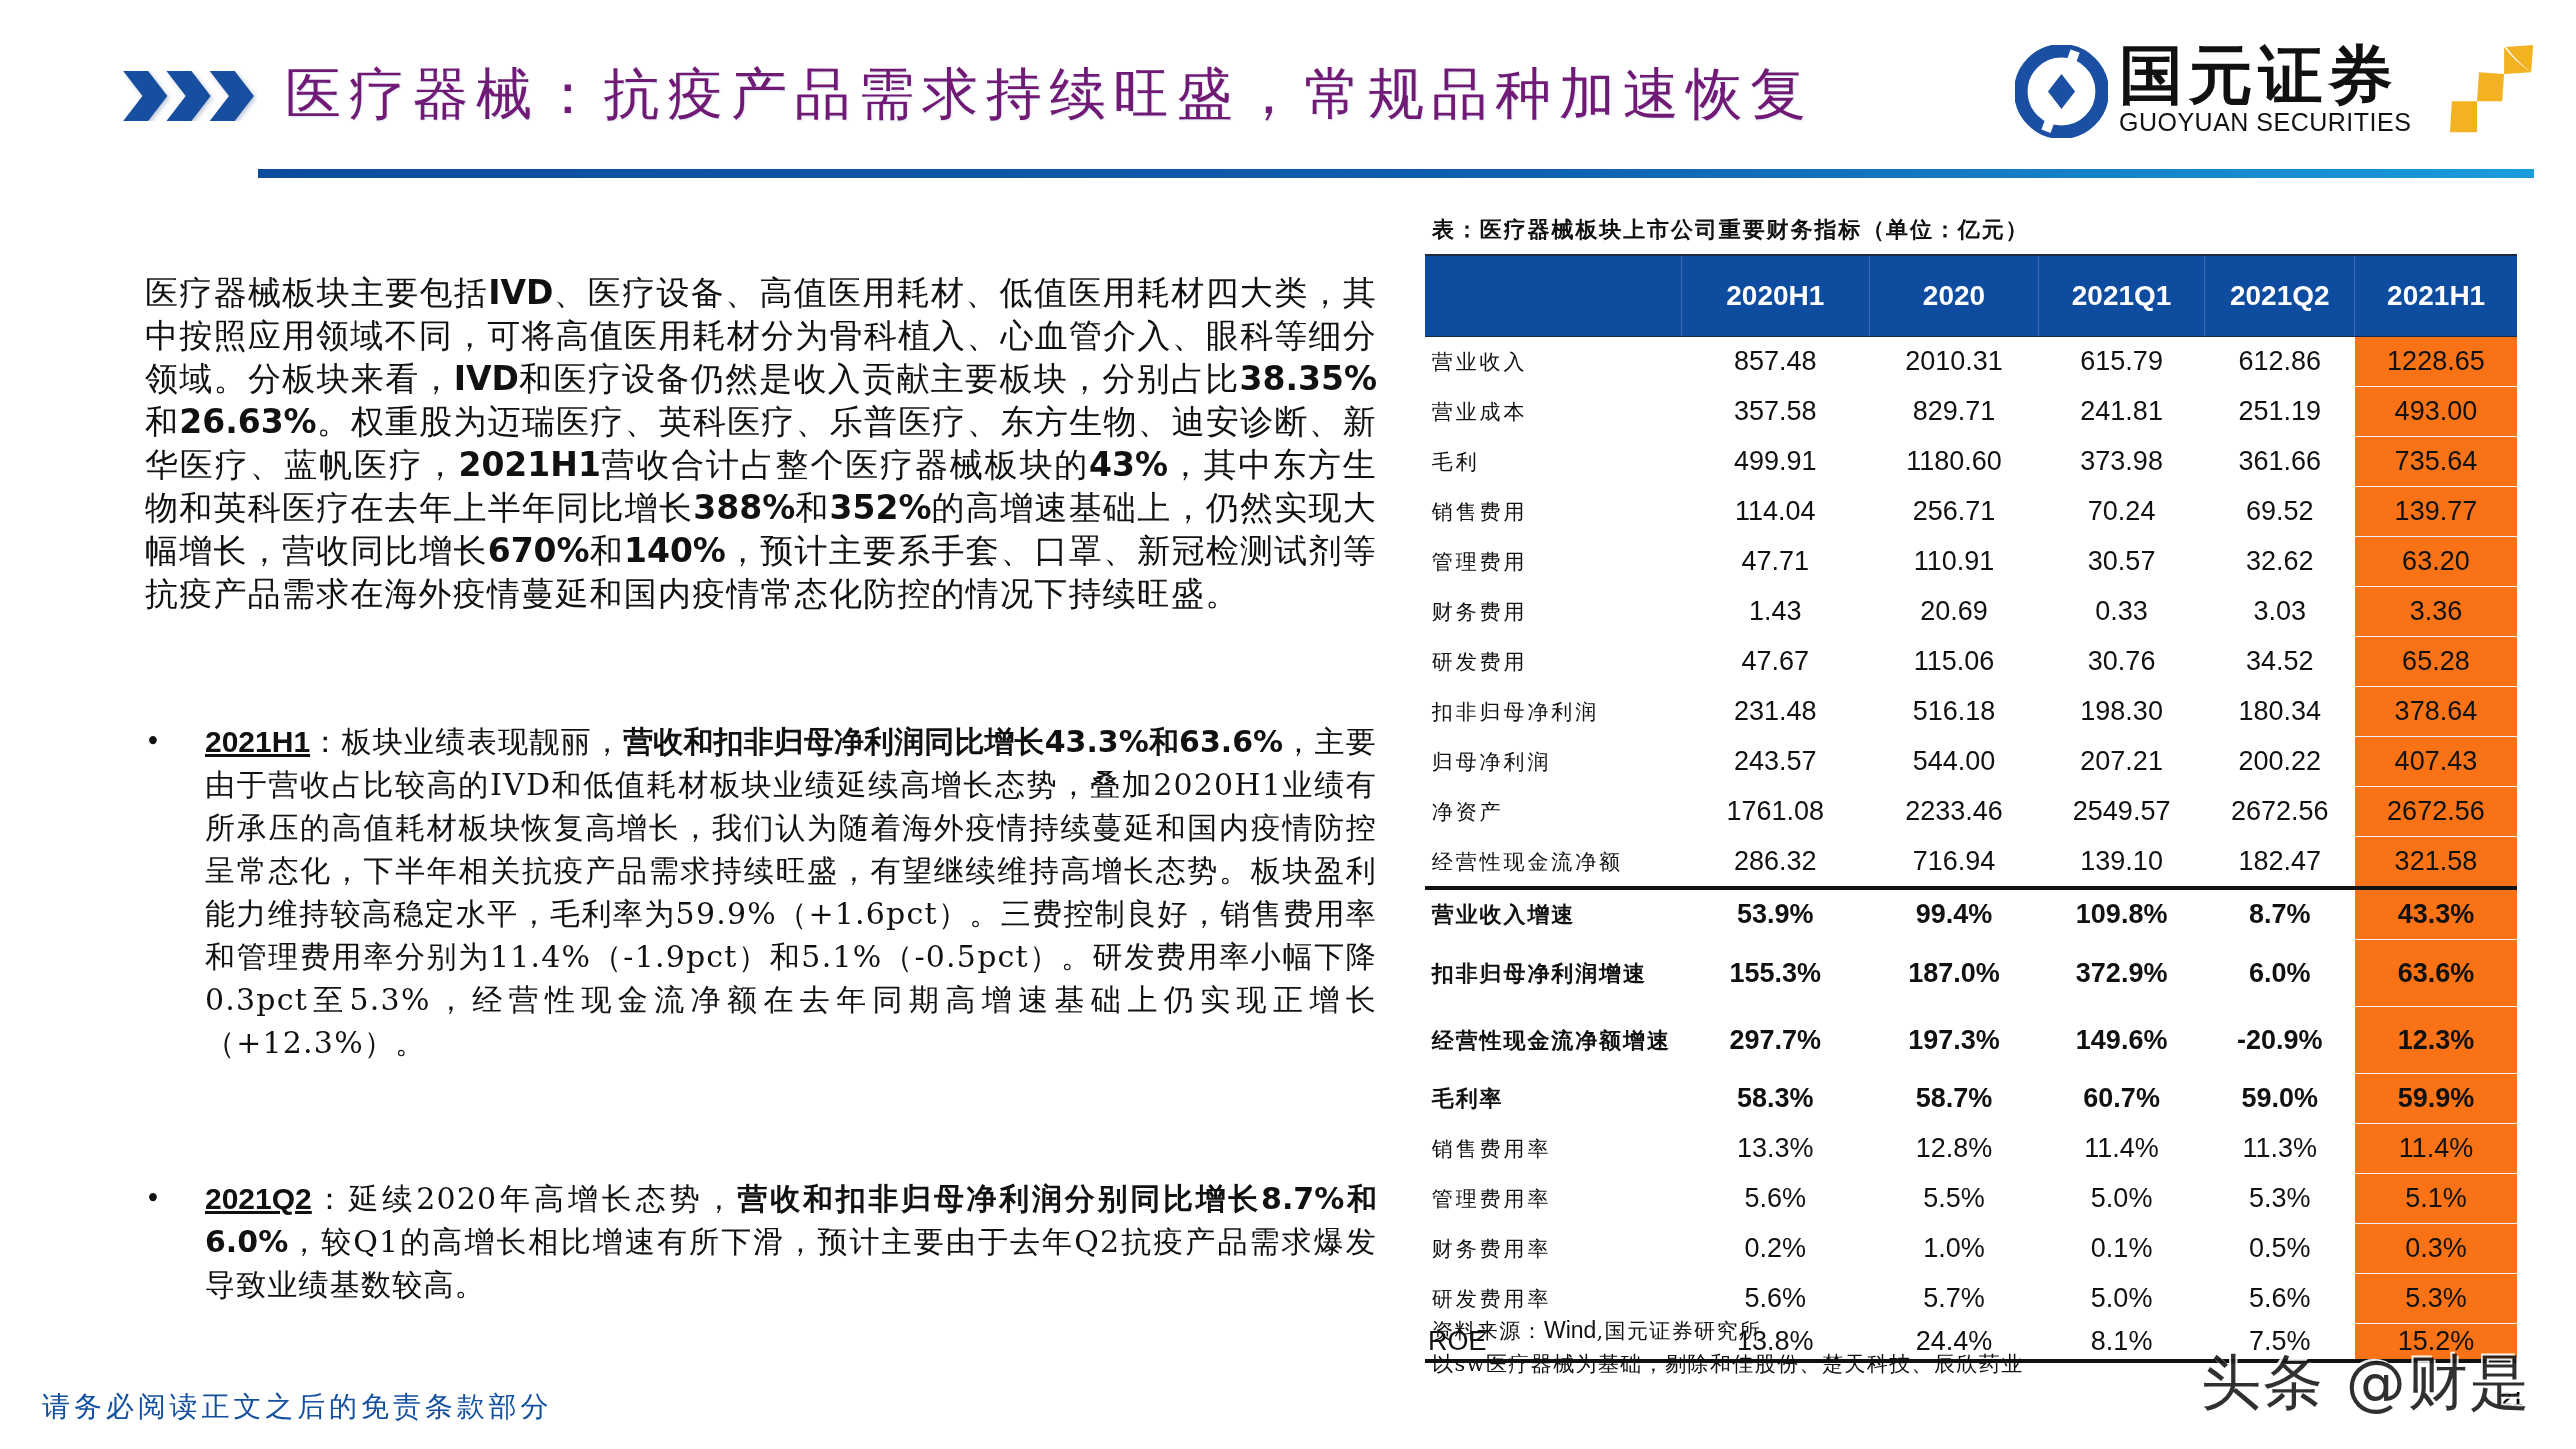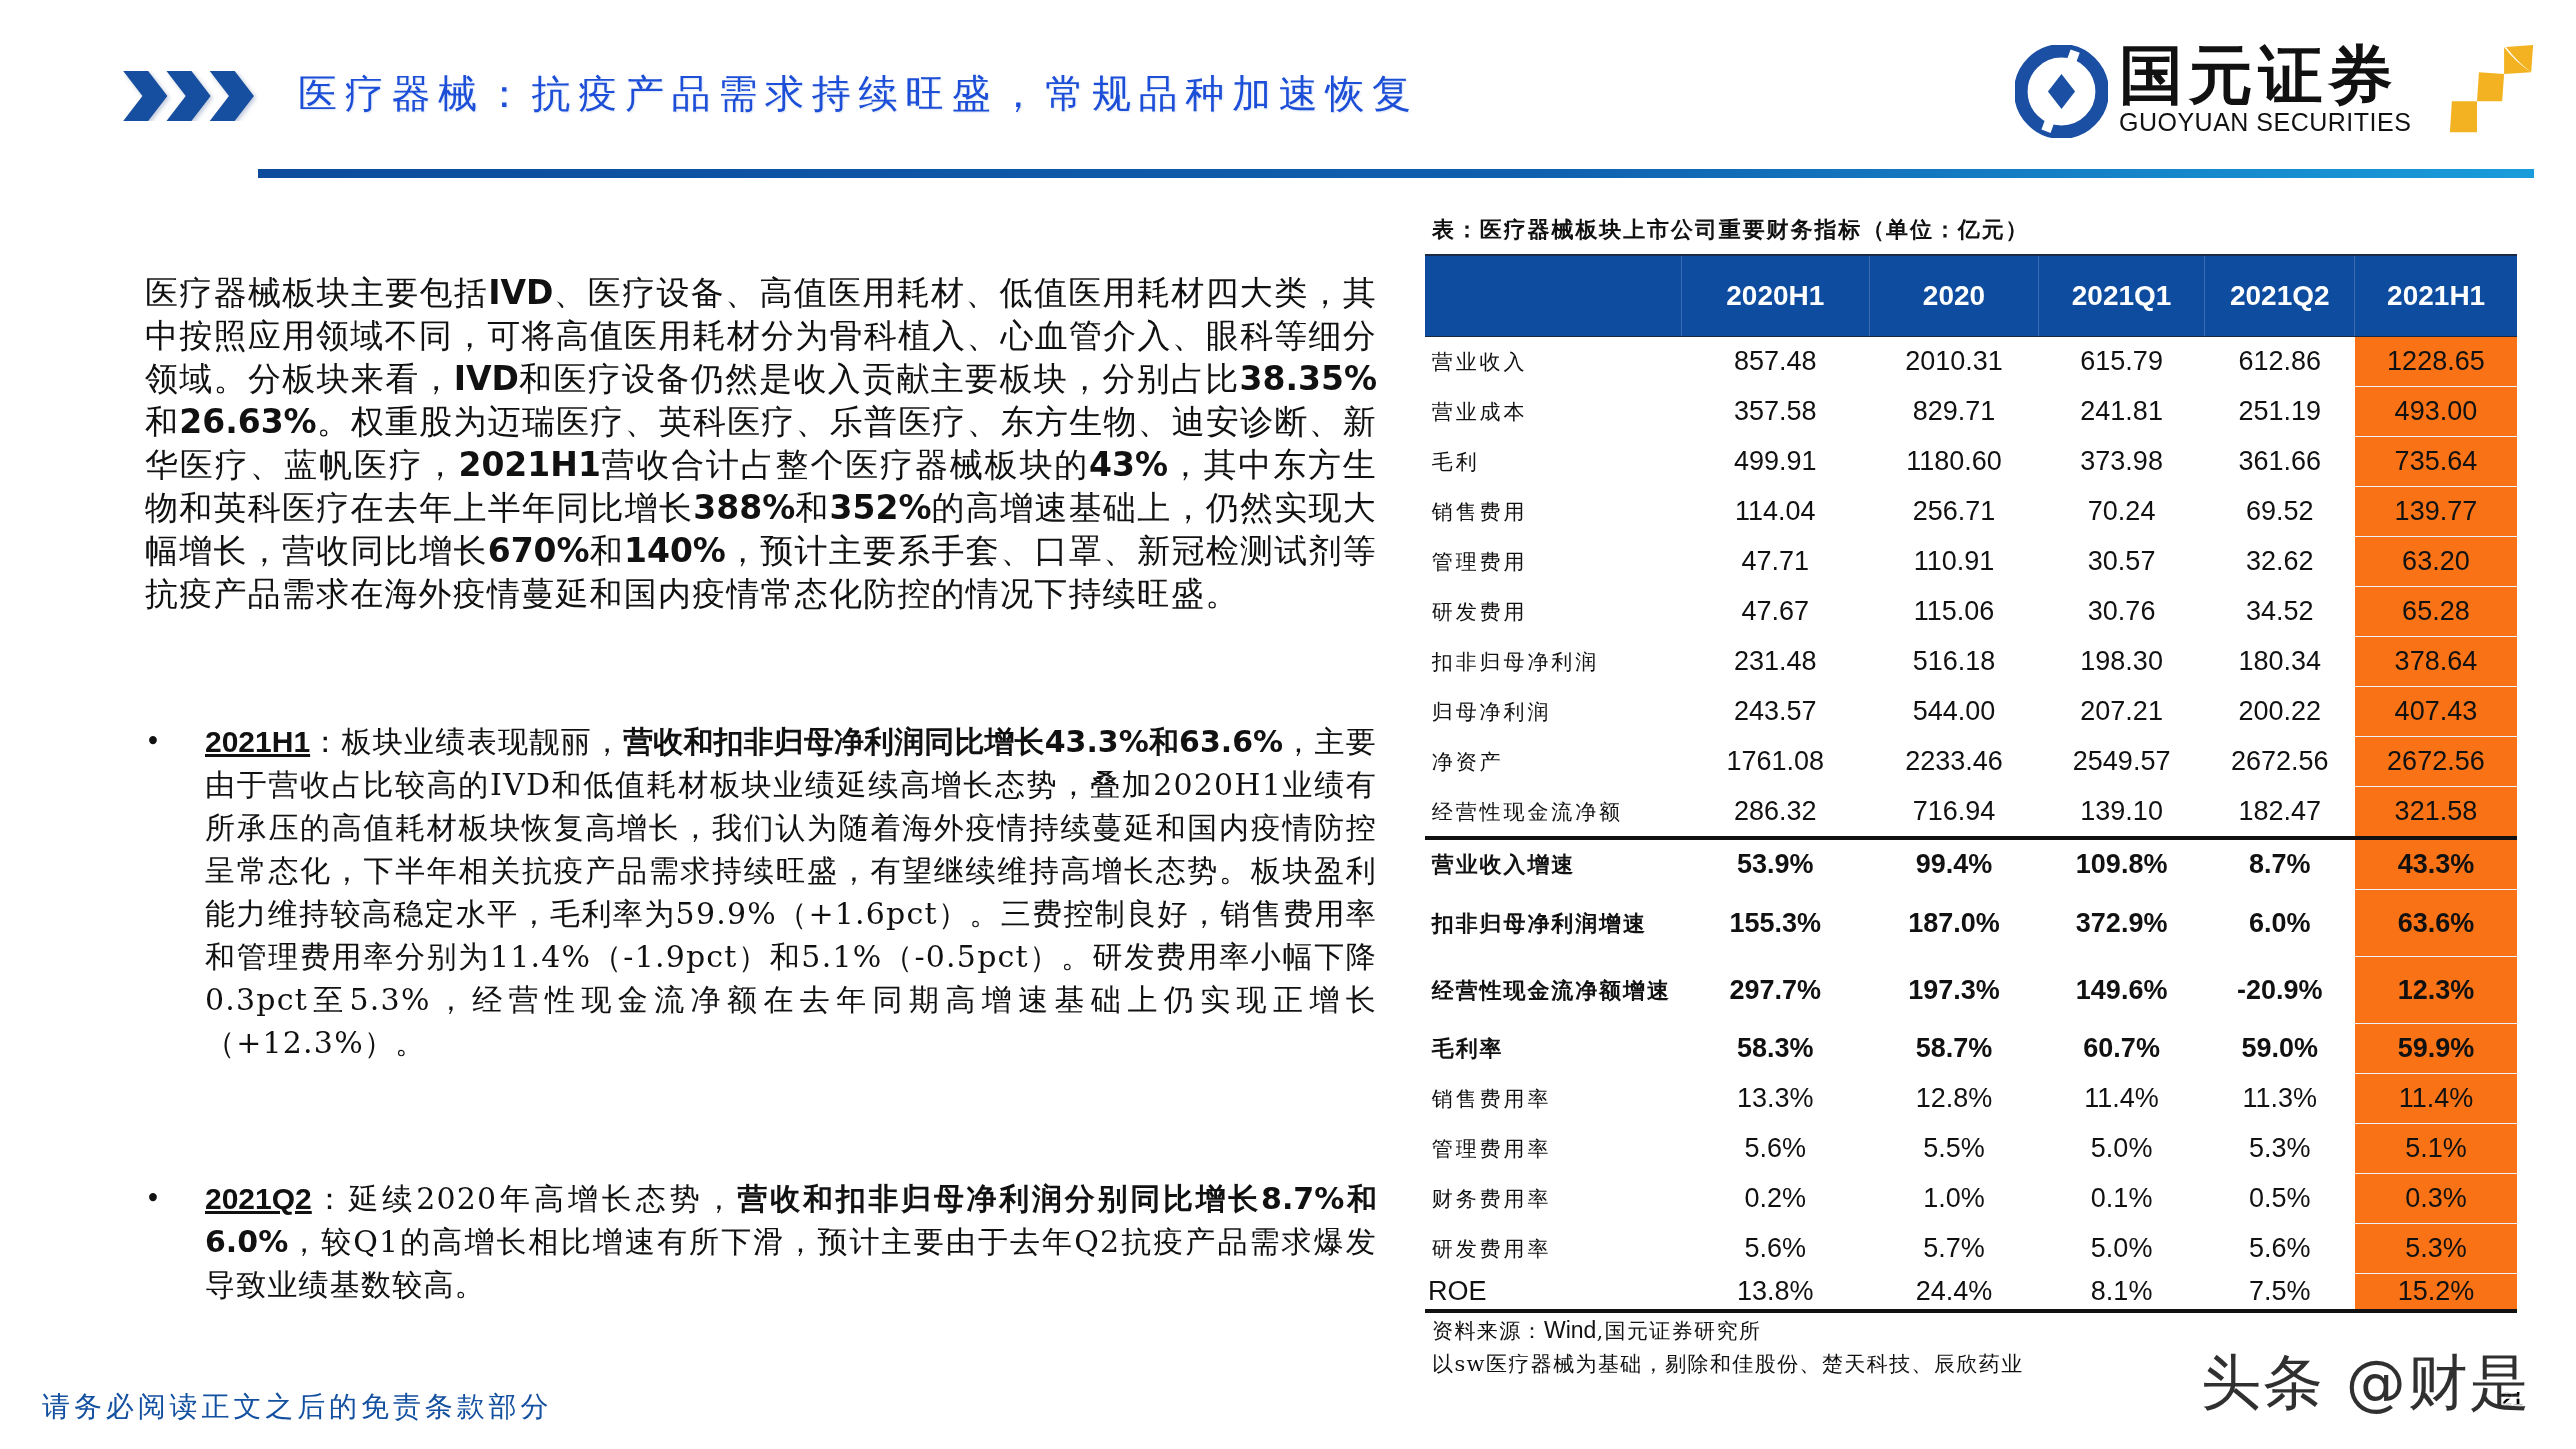--- a/index.html
+++ b/index.html
@@ -7,21 +7,21 @@
     width: 2576px; height: 1449px; position: relative; overflow: hidden;
     background: #ffffff;
     font-family: "DejaVu Serif", "Liberation Serif", serif;
     color: #111;
   }
   .abs { position: absolute; }
 
   
   .chevrons { left: 123px; top: 71px; width: 135px; height: 50px; }
   .title {
-    left: 298px; top: 60px; font-size: 39px; color: #1d4ed8; letter-spacing: 7.7px;
+    left: 285px; top: 60px; font-size: 56px; color: #701a75; letter-spacing: 7.7px;
     white-space: nowrap; line-height: 68px; font-weight: normal;
     text-shadow: 1px 1px 1.9px rgba(20,80,160,0.15);
   }
   .underline {
     left: 258px; top: 169px; width: 2276px; height: 8.7px;
     background: linear-gradient(90deg, #0d4c9c 0%, #0f5fae 55%, #1a9cdb 100%);
   }
   .logo { left: 2015px; top: 43px; width: 522px; height: 97px; }
   .logo-cn {
     position: absolute; left: 104px; top: -3.9px; font-family: "DejaVu Sans", sans-serif;
@@ -194,20 +194,28 @@
         </tr>
         <tr class="">
           <td class="lbl">管理费用</td>
           <td>47.71</td>
           <td>110.91</td>
           <td>30.57</td>
           <td>32.62</td>
           <td class="hl">63.20</td>
         </tr>
         <tr class="">
+          <td class="lbl">财务费用</td>
+          <td>1.43</td>
+          <td>20.69</td>
+          <td>0.33</td>
+          <td>3.03</td>
+          <td class="hl">3.36</td>
+        </tr>
+        <tr class="">
           <td class="lbl">研发费用</td>
           <td>47.67</td>
           <td>115.06</td>
           <td>30.76</td>
           <td>34.52</td>
           <td class="hl">65.28</td>
         </tr>
         <tr class="">
           <td class="lbl">扣非归母净利润</td>
           <td>231.48</td>

